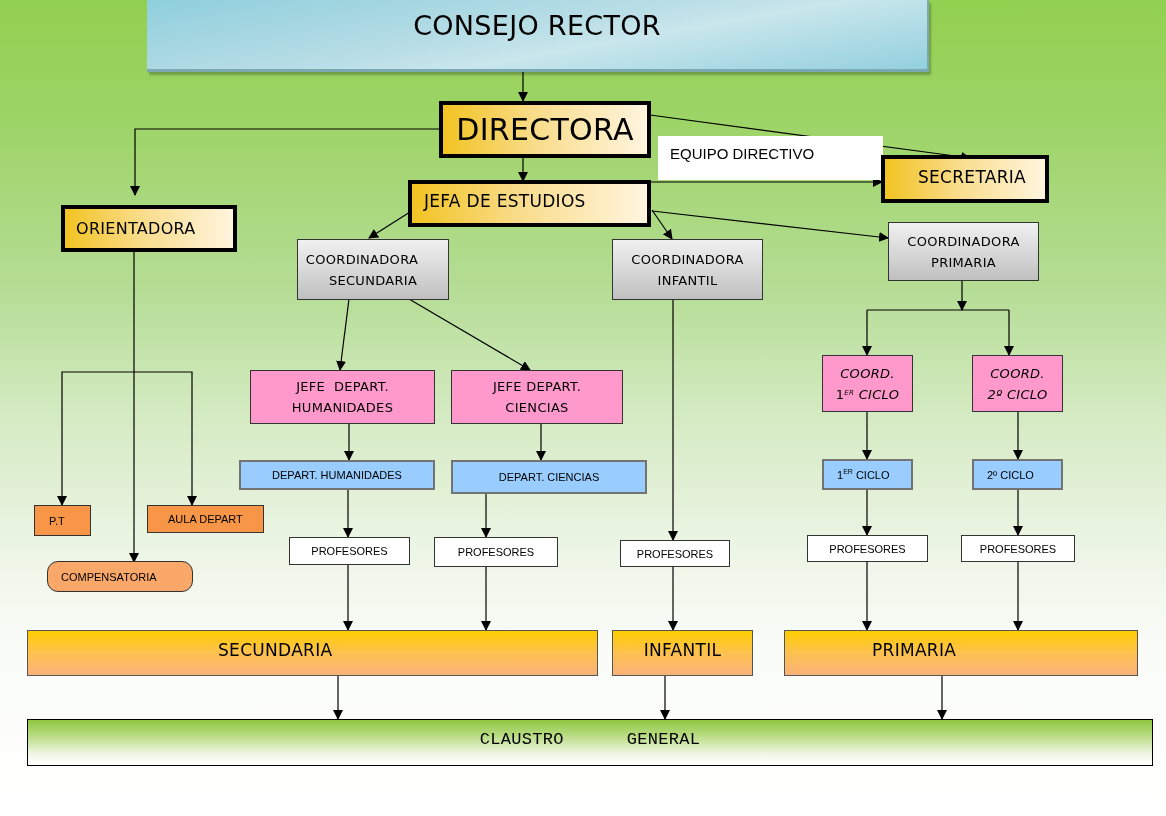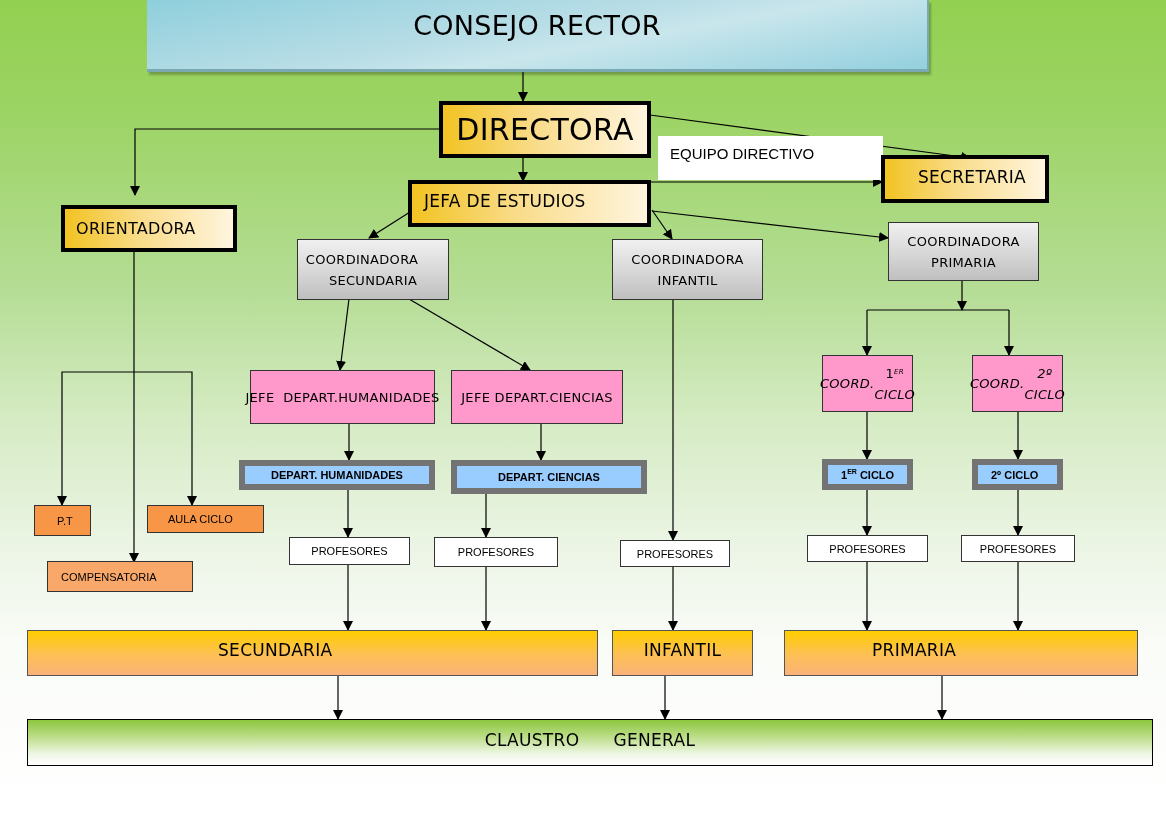--- a/index.html
+++ b/index.html
@@ -7,27 +7,27 @@
     width:1166px; height:816px; position:relative; overflow:hidden;
     background: linear-gradient(to bottom, #92d050 0px, #9dd466 120px, #b5dd95 290px, #d6ebc4 420px, #eef6e8 560px, #fafcf8 650px, #ffffff 816px);
     font-family: "DejaVu Sans", sans-serif;
   }
   .node { position:absolute; box-sizing:border-box; display:flex; align-items:center; justify-content:center; text-align:center; color:#000; }
   .comic { font-family: "DejaVu Sans", sans-serif; letter-spacing:0.3px; }
   .plain { font-family: "Liberation Sans", sans-serif; }
   .header { background: linear-gradient(170deg, #8ecfdc 0%, #b8dde6 45%, #c9e6ec 60%, #93d0de 100%); border-bottom:3px solid #7aa9b4; border-right:2px solid #7aa9b4; box-shadow: 2px 3px 2px rgba(0,0,0,0.25); font-size:27px; }
   .gold { background: linear-gradient(to right, #f2c322 0%, #f9dc8a 45%, #fff5df 100%); border:4px solid #000; }
   .gray { background: linear-gradient(to bottom, #f0f0f0 0%, #d4d4d4 60%, #bfbfbf 100%); border:1px solid #333; font-size:13px; line-height:21px; flex-direction:column; }
-  .pink { background:#ff99cc; border:1px solid #333; font-size:13px; line-height:21px; }
-  .blue { background:#99ccff; border:6px solid #737373; font-size:11px;font-weight:bold; }
+  .pink { background:#ff99cc; border:1px solid #333; font-size:13px; line-height:21px; flex-direction:column; }
+  .blue { background:#99ccff; border:2px solid #737373; font-size:11px; }
   .white { background:#fff; border:1px solid #333; font-size:11px; }
-  .orange { background:#f79646; border:1px solid #333; font-size:11px; justify-content:flex-start; padding-left:22px; }
+  .orange { background:#f79646; border:1px solid #333; font-size:11px; justify-content:flex-start; padding-left:14px; }
   .orange2 { background:#f9a869; border:1px solid #333; font-size:11px; justify-content:flex-start; padding-left:13px; }
   .level { background: linear-gradient(to bottom, #ffcc00 0%, #fdc150 50%, #fab27a 100%); border:1px solid #555; font-size:17px; }
-  .claustro { background: linear-gradient(to bottom, #8dc63f 0%, #b9dc83 35%, #eef6e4 75%, #ffffff 100%); border:1px solid #000; font-size:17px; }
+  .claustro { background: linear-gradient(to bottom, #8dc63f 0%, #b9dc83 35%, #eef6e4 75%, #ffffff 100%); border:1px solid #000; font-size:17px;font-family:Liberation Mono, monospace; }
   .label-box { position:absolute; background:#fff; font-family:"Liberation Sans", sans-serif; font-size:15px; padding:9px 0 0 12px; box-sizing:border-box; }
   sup { font-size:7px; vertical-align:top; position:relative; top:-1px; }
   svg#connectors { position:absolute; left:0; top:0; width:1166px; height:816px; pointer-events:none; }
 </style>
 </head>
 <body>
 
 <svg id="connectors" xmlns="http://www.w3.org/2000/svg">
   <defs>
     <marker id="arr" markerWidth="10" markerHeight="10" refX="9" refY="5" orient="auto" markerUnits="userSpaceOnUse">
@@ -168,23 +168,23 @@
   <span>PROFESORES</span>
 </div>
 <div class="node white plain" style="left:961px;top:535px;width:114px;height:27px;">
   <span>PROFESORES</span>
 </div>
 
 <div class="node orange plain" style="left:34px;top:505px;width:57px;height:31px;">
   <span>P.T</span>
 </div>
 <div class="node orange plain" style="left:147px;top:505px;width:117px;height:28px;padding-left:20px;">
-  <span>AULA CICLO</span>
+  <span>AULA DEPART</span>
 </div>
-<div class="node orange2 plain" style="left:47px;top:561px;width:146px;height:31px;">
+<div class="node orange2 plain" style="left:47px;top:561px;width:146px;height:31px;border-radius:11px;">
   <span>COMPENSATORIA</span>
 </div>
 
 <div class="node level comic" style="left:27px;top:630px;width:571px;height:46px;justify-content:flex-start;padding-left:190px;padding-bottom:6px;">
   <span>SECUNDARIA</span>
 </div>
 <div class="node level comic" style="left:612px;top:630px;width:141px;height:46px;padding-bottom:6px;">
   <span>INFANTIL</span>
 </div>
 <div class="node level comic" style="left:784px;top:630px;width:354px;height:46px;justify-content:flex-start;padding-left:87px;padding-bottom:6px;">

